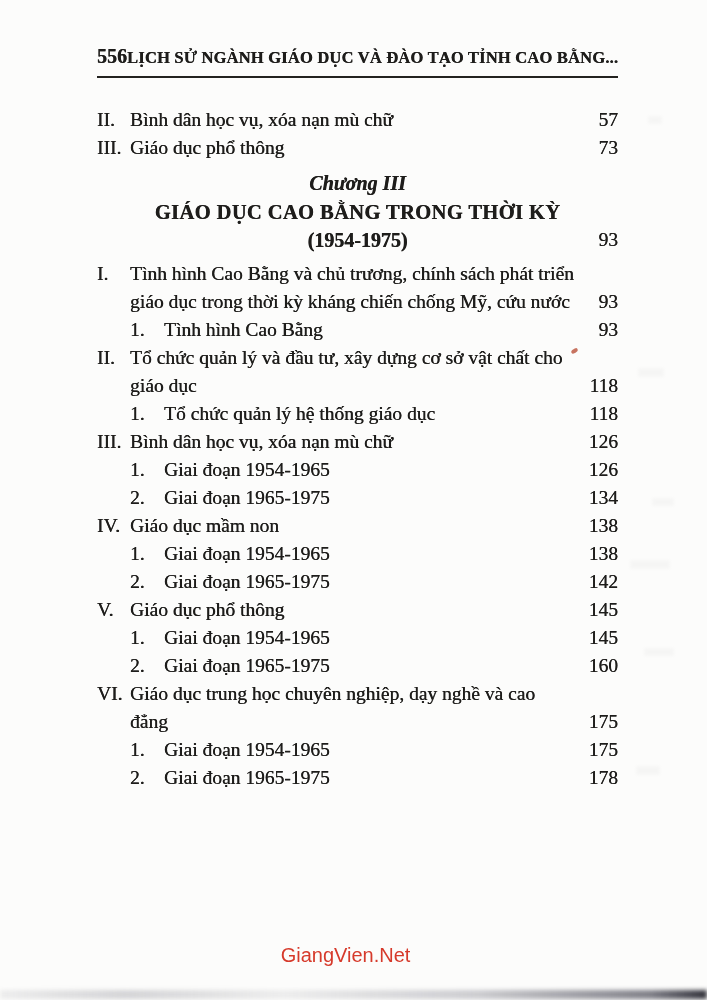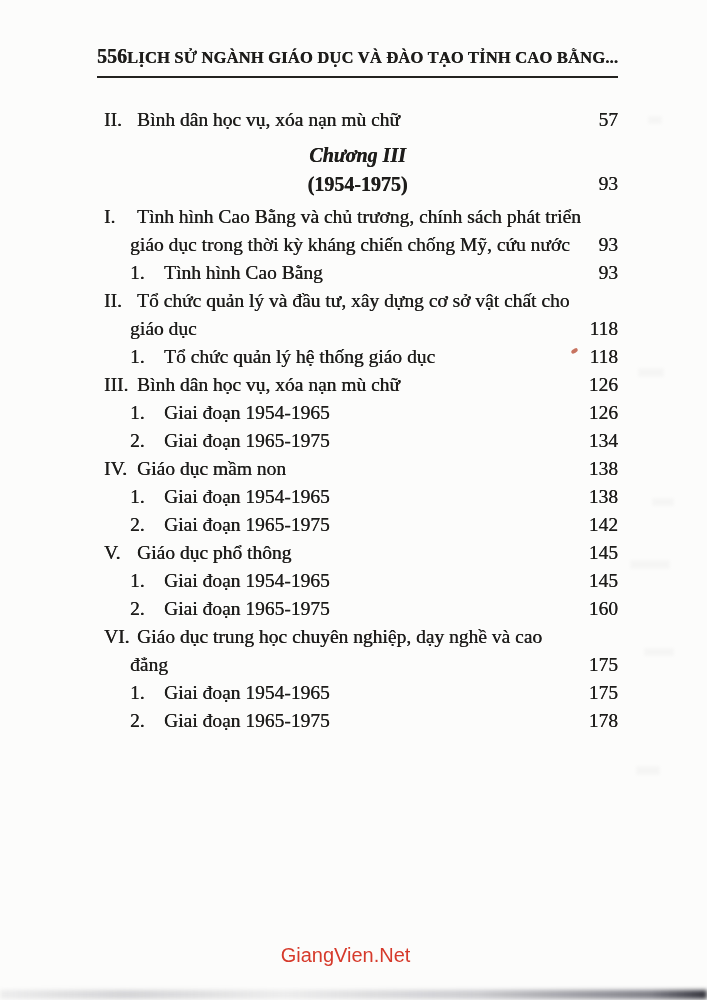--- a/index.html
+++ b/index.html
@@ -43,21 +43,21 @@
     font-size: 19.5px;
     line-height: 28px;
     text-shadow: 0.35px 0 0 currentColor;
   }
   .toc-pre { margin-top: 28px; }
   .toc-main { margin-top: 5px; }
   .toc-row { display: flex; align-items: flex-end; }
   .toc-row .entry-text { flex: 1 1 auto; }
   .toc-row .pagenum { flex: 0 0 auto; margin-left: 14px; }
   .lvl0 .entry-text { padding-left: 33px; text-indent: -33px; }
-  .lvl0 .marker { display: inline-block; width: 33px; text-indent: 0; margin-left: 7px; }
+  .lvl0 .marker { display: inline-block; width: 33px; text-indent: 0; }
   .lvl1 .entry-text { padding-left: 33px; }
   .lvl1 .marker { display: inline-block; width: 34px; }
   
   .chapter {
     margin-top: 7px;
     text-align: center;
     line-height: 28.5px;
     text-shadow: 0.4px 0 0 currentColor;
   }
   .kicker { font-size: 20px; font-weight: bold; font-style: italic; }
@@ -126,24 +126,29 @@
       <span class="folio">556</span>
       <span class="running-title">LỊCH SỬ NGÀNH GIÁO DỤC VÀ ĐÀO TẠO TỈNH CAO BẰNG...</span>
     </div>
     <div class="header-rule"></div>
 
     <ol class="toc toc-pre">
         <li class="toc-row lvl0">
     <span class="entry-text"><span class="marker">II.</span><span class="title">Bình dân học vụ, xóa nạn mù chữ</span></span>
     <span class="pagenum">57</span>
   </li>
+        <li class="toc-row lvl0">
+    <span class="entry-text"><span class="marker">III.</span><span class="title">Giáo dục phổ thông</span></span>
+    <span class="pagenum">73</span>
+  </li>
       </ol>
 
     <div class="chapter">
       <div class="kicker">Chương III</div>
+      <div class="chap-line">GIÁO DỤC CAO BẰNG TRONG THỜI KỲ</div>
       <div class="years-row">
         <span class="years">(1954-1975)</span>
         <span class="pagenum chap-page">93</span>
       </div>
     </div>
 
     <ol class="toc toc-main">
         <li class="toc-row lvl0">
     <span class="entry-text"><span class="marker">I.</span><span class="title">Tình hình Cao Bằng và chủ trương, chính sách phát triển giáo dục trong thời kỳ kháng chiến chống Mỹ, cứu nước</span></span>
     <span class="pagenum">93</span>

